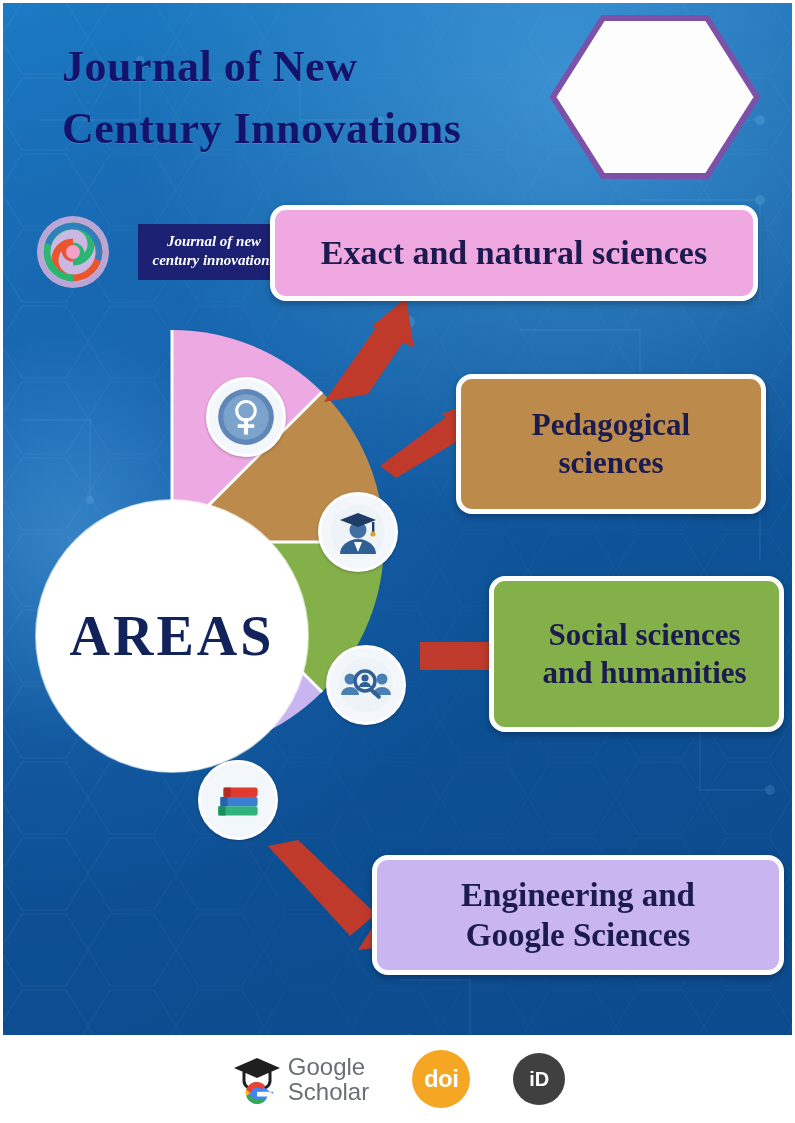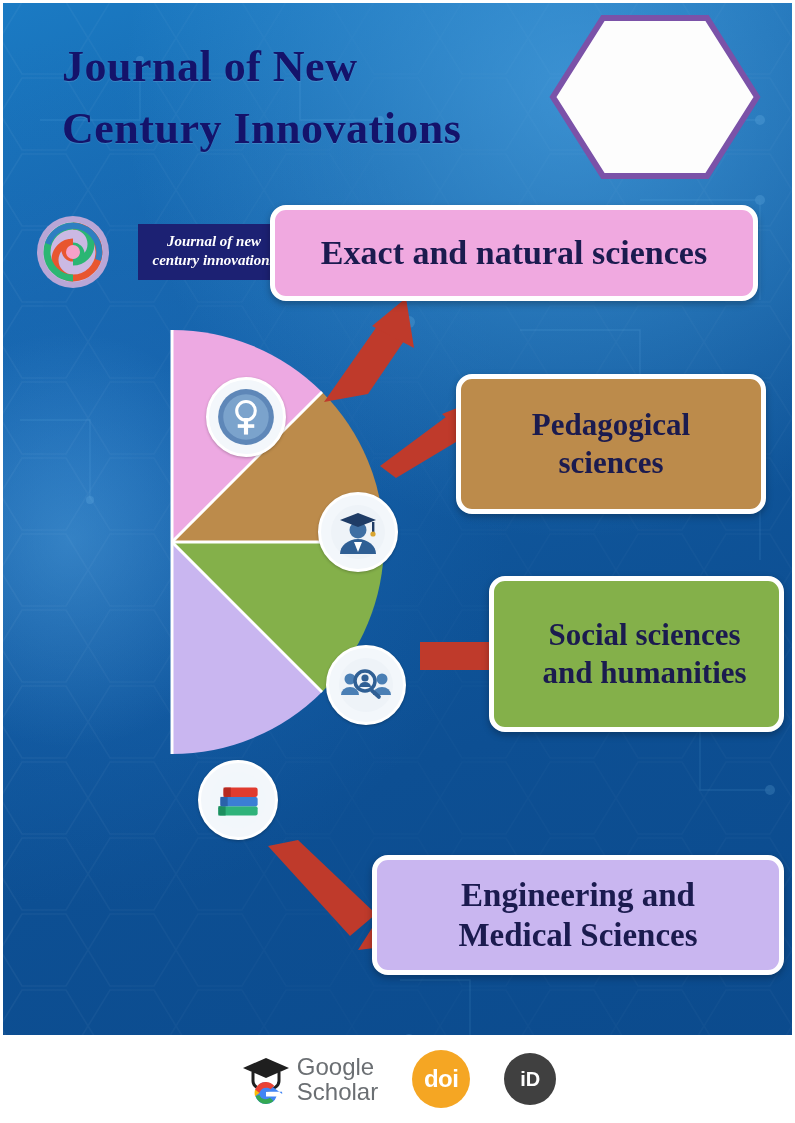--- a/index.html
+++ b/index.html
@@ -158,21 +158,21 @@
     font-size: 21px;
     line-height: 1.45;
   }
 
   
   #footer {
     position: absolute; left: 0; bottom: 0;
     width: 795px; height: 88px;
     background: #ffffff;
     display: flex; align-items: center; justify-content: center;
-    gap: 34px;
+    gap: 43px;
   }
   #footer .item { display:flex; align-items:center; }
   .gs-text {
     font-family: "Liberation Sans", sans-serif;
     font-size: 24px;
     line-height: 1.06;
     color: #6b6f73;
     margin-left: 4px;
   }
   .gs-text span { display:block; }
@@ -298,20 +298,23 @@
       <g stroke="#ffffff" stroke-width="3" fill="none">
         <path d="M142 212 L142 0"></path>
         <path d="M142 212 L292 62"></path>
         <path d="M142 212 L354 212"></path>
         <path d="M142 212 L292 362"></path>
         <path d="M142 212 L142 424"></path>
       </g>
     </g>
   </svg>
 
+  <div id="areas-circle">
+    <span id="areas-label">AREAS</span>
+  </div>
 
   <div class="icon-bubble" id="ico-exact">
     <svg viewBox="0 0 60 60" width="62" height="62">
       <circle cx="30" cy="30" r="27" fill="#5e87b8"></circle>
       <circle cx="30" cy="30" r="22" fill="#7ba3cc"></circle>
       <g fill="#ffffff">
         <circle cx="30" cy="24" r="9" fill="none" stroke="#ffffff" stroke-width="3"></circle>
         <rect x="28" y="31" width="4" height="16"></rect>
         <rect x="22" y="37" width="16" height="3.5"></rect>
       </g>
@@ -391,21 +394,21 @@
   <div class="card" id="card-social">
     <div>
       <div>Social sciences</div>
       <div>and humanities</div>
     </div>
   </div>
 
   <div class="card" id="card-eng">
     <div>
       <div>Engineering and</div>
-      <div>Medical Sciences</div>
+      <div>Google Sciences</div>
     </div>
   </div>
 
 
   <div id="footer">
 
     <div class="item">
       <svg width="54" height="54" viewBox="0 0 54 54">
         <path d="M4 16 L27 6 L50 16 L27 26 Z" fill="#1f1f1f"></path>
         <path d="M40 20 v9 a13 9 0 0 1 -26 0 v-9" fill="none" stroke="#1f1f1f" stroke-width="3"></path>

